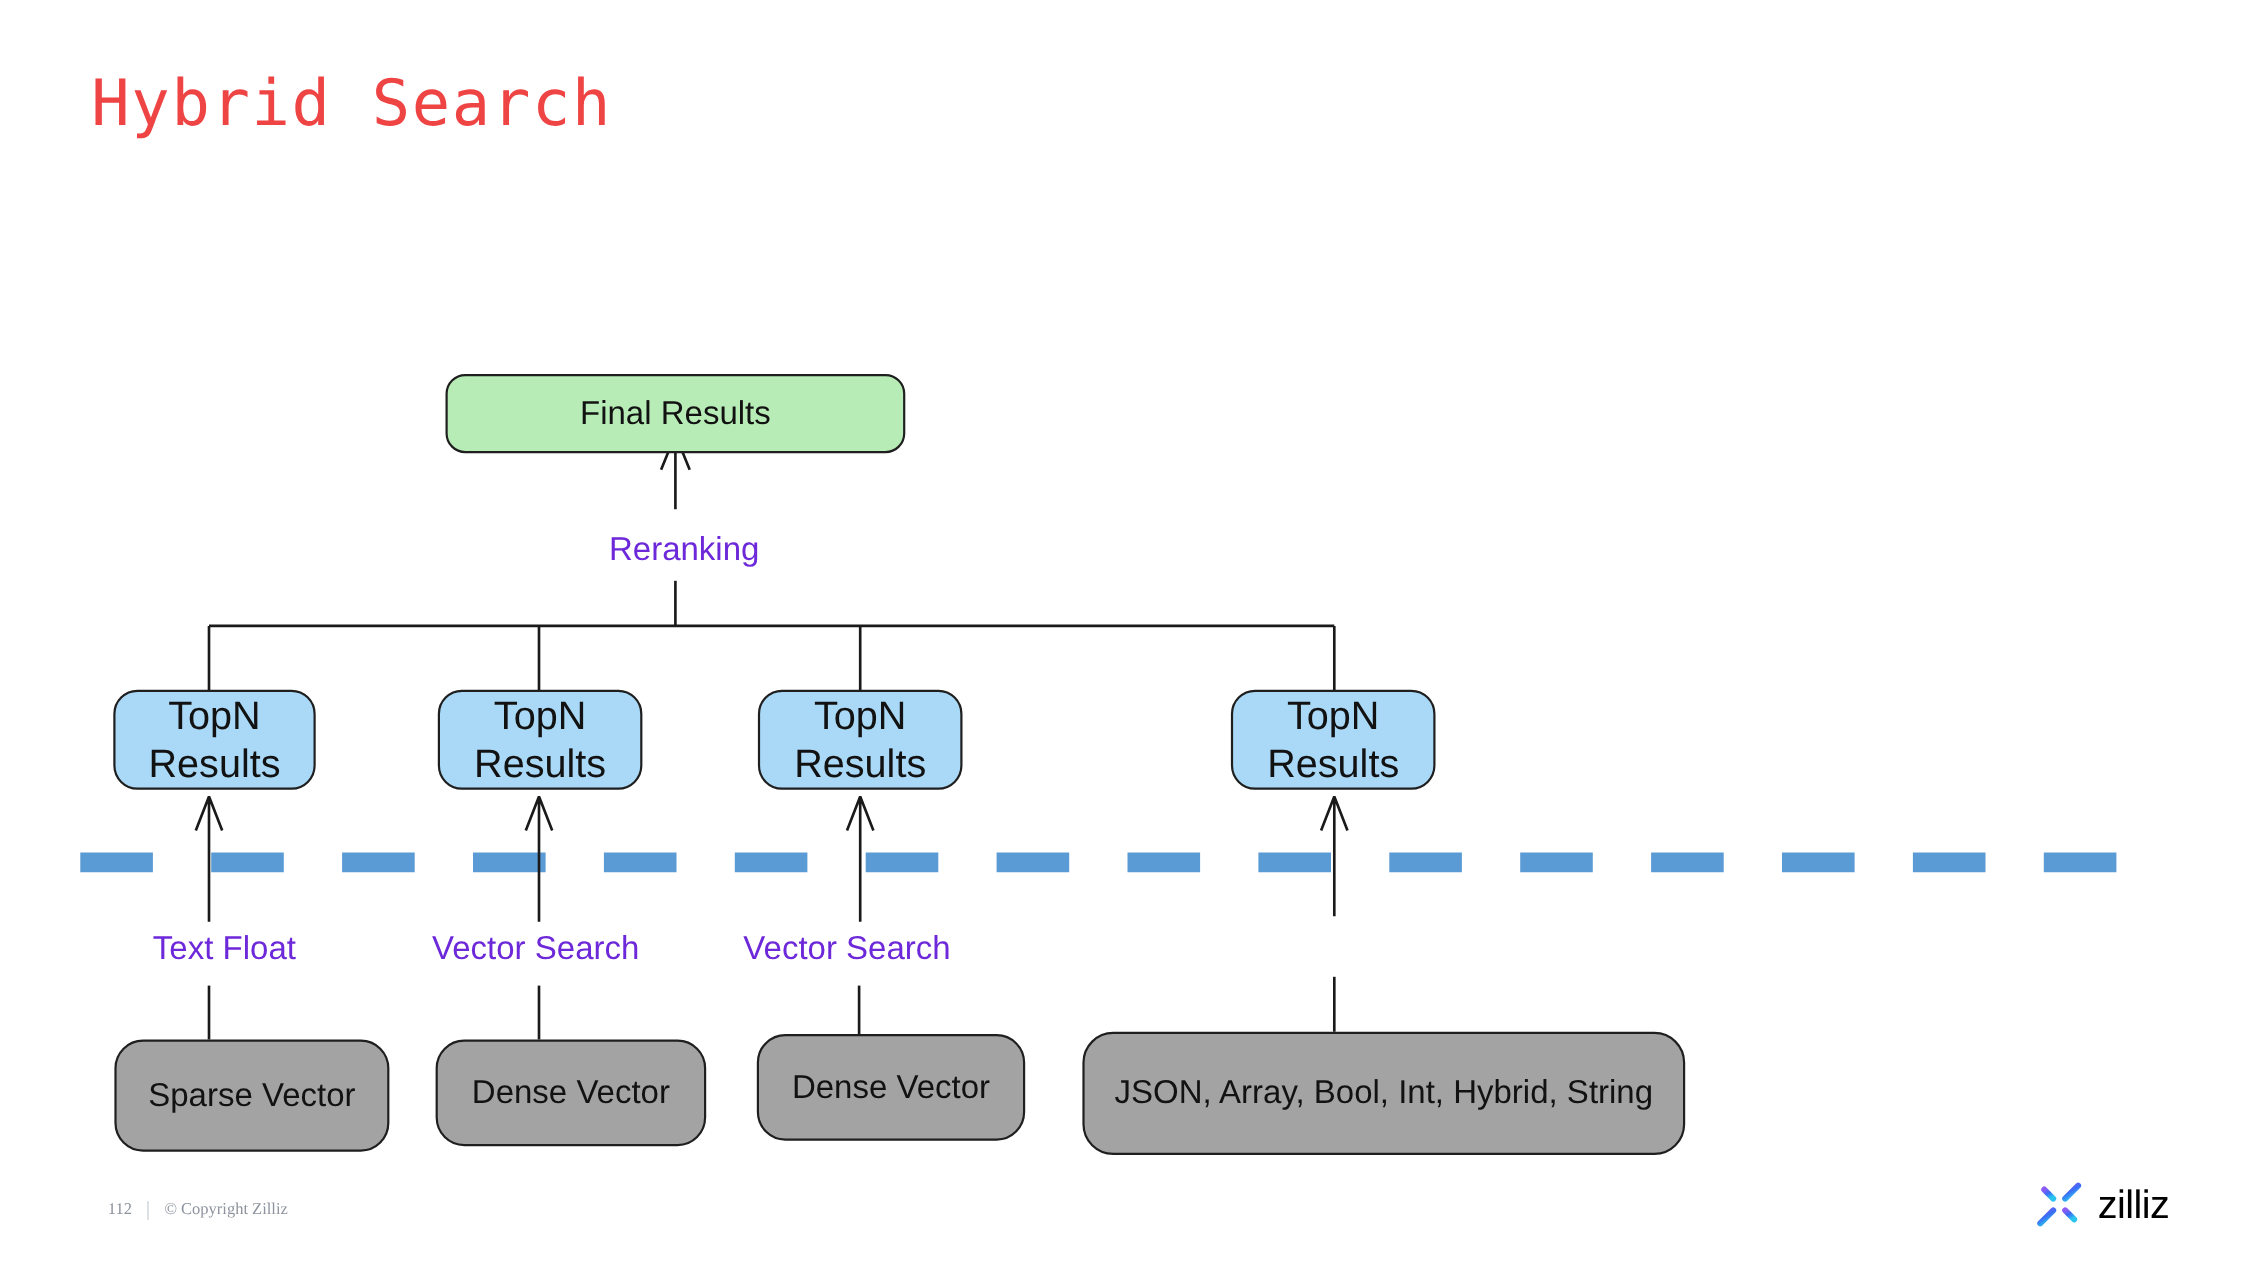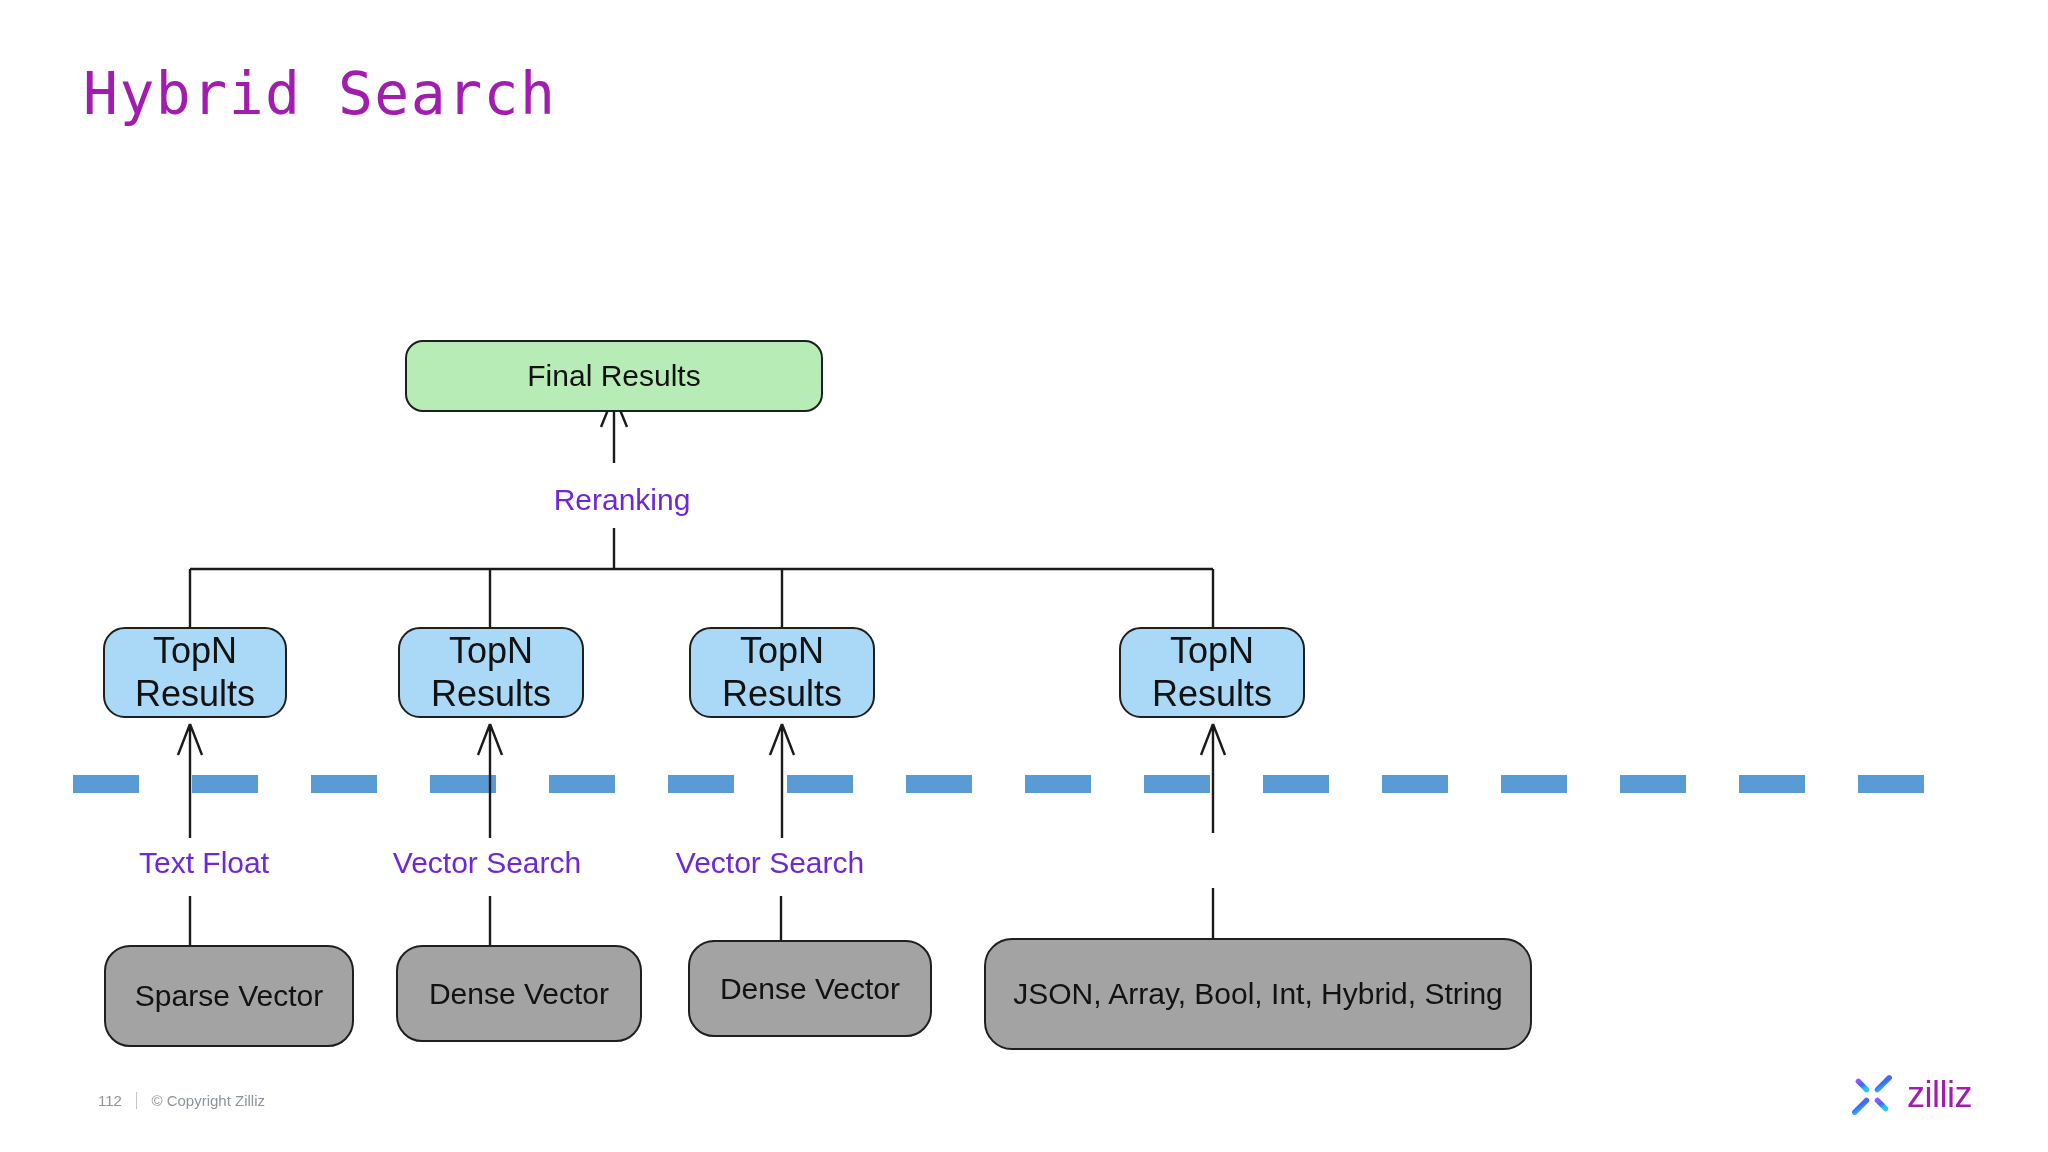--- a/index.html
+++ b/index.html
@@ -11,21 +11,21 @@
     font-family:"Liberation Sans", sans-serif;
     color:#121212;
   }
   .slide-title{
     position:absolute;
     left:83px;top:60px;
     font-family:"DejaVu Sans Mono", monospace;
     font-size:58px;
     font-weight:500;
     letter-spacing:1.5px;
-    color:#a21caf;
+    color:#ef4444;
     white-space:nowrap;
   }
   svg.connectors{
     position:absolute;left:0;top:0;width:2048px;height:1152px;
   }
   .box{
     position:absolute;
     display:flex;align-items:center;justify-content:center;
     border:2.5px solid #1f1f1f;
     text-align:center;
@@ -50,31 +50,31 @@
   .lbl{
     position:absolute;
     transform:translateX(-50%);
     font-size:30px;
     white-space:nowrap;
     color:#6d28d9;
   }
   .footer{
     position:absolute;left:98px;top:1092px;
     display:flex;align-items:flex-start;gap:14px;
-    font-size:15px;color:#8d939d;
+    font-size:15px;color:#8d939d;font-family:Liberation Serif, serif;
   }
   .footer .divider{
     width:1.5px;height:17px;background:#c2c7ce;
   }
   .logo{
     position:absolute;left:1843px;top:1066px;
     display:flex;align-items:center;gap:6px;
   }
   .logo .brand{
-    font-size:36px;font-weight:500;letter-spacing:-0.5px;color:#a21caf;
+    font-size:36px;font-weight:500;letter-spacing:-0.5px;color:#000000;
   }
 </style>
 </head>
 <body>
 
 <div id="slide">
 
   <div class="slide-title">Hybrid Search</div>
 
   <svg class="connectors" viewBox="0 0 2048 1152" fill="none">

